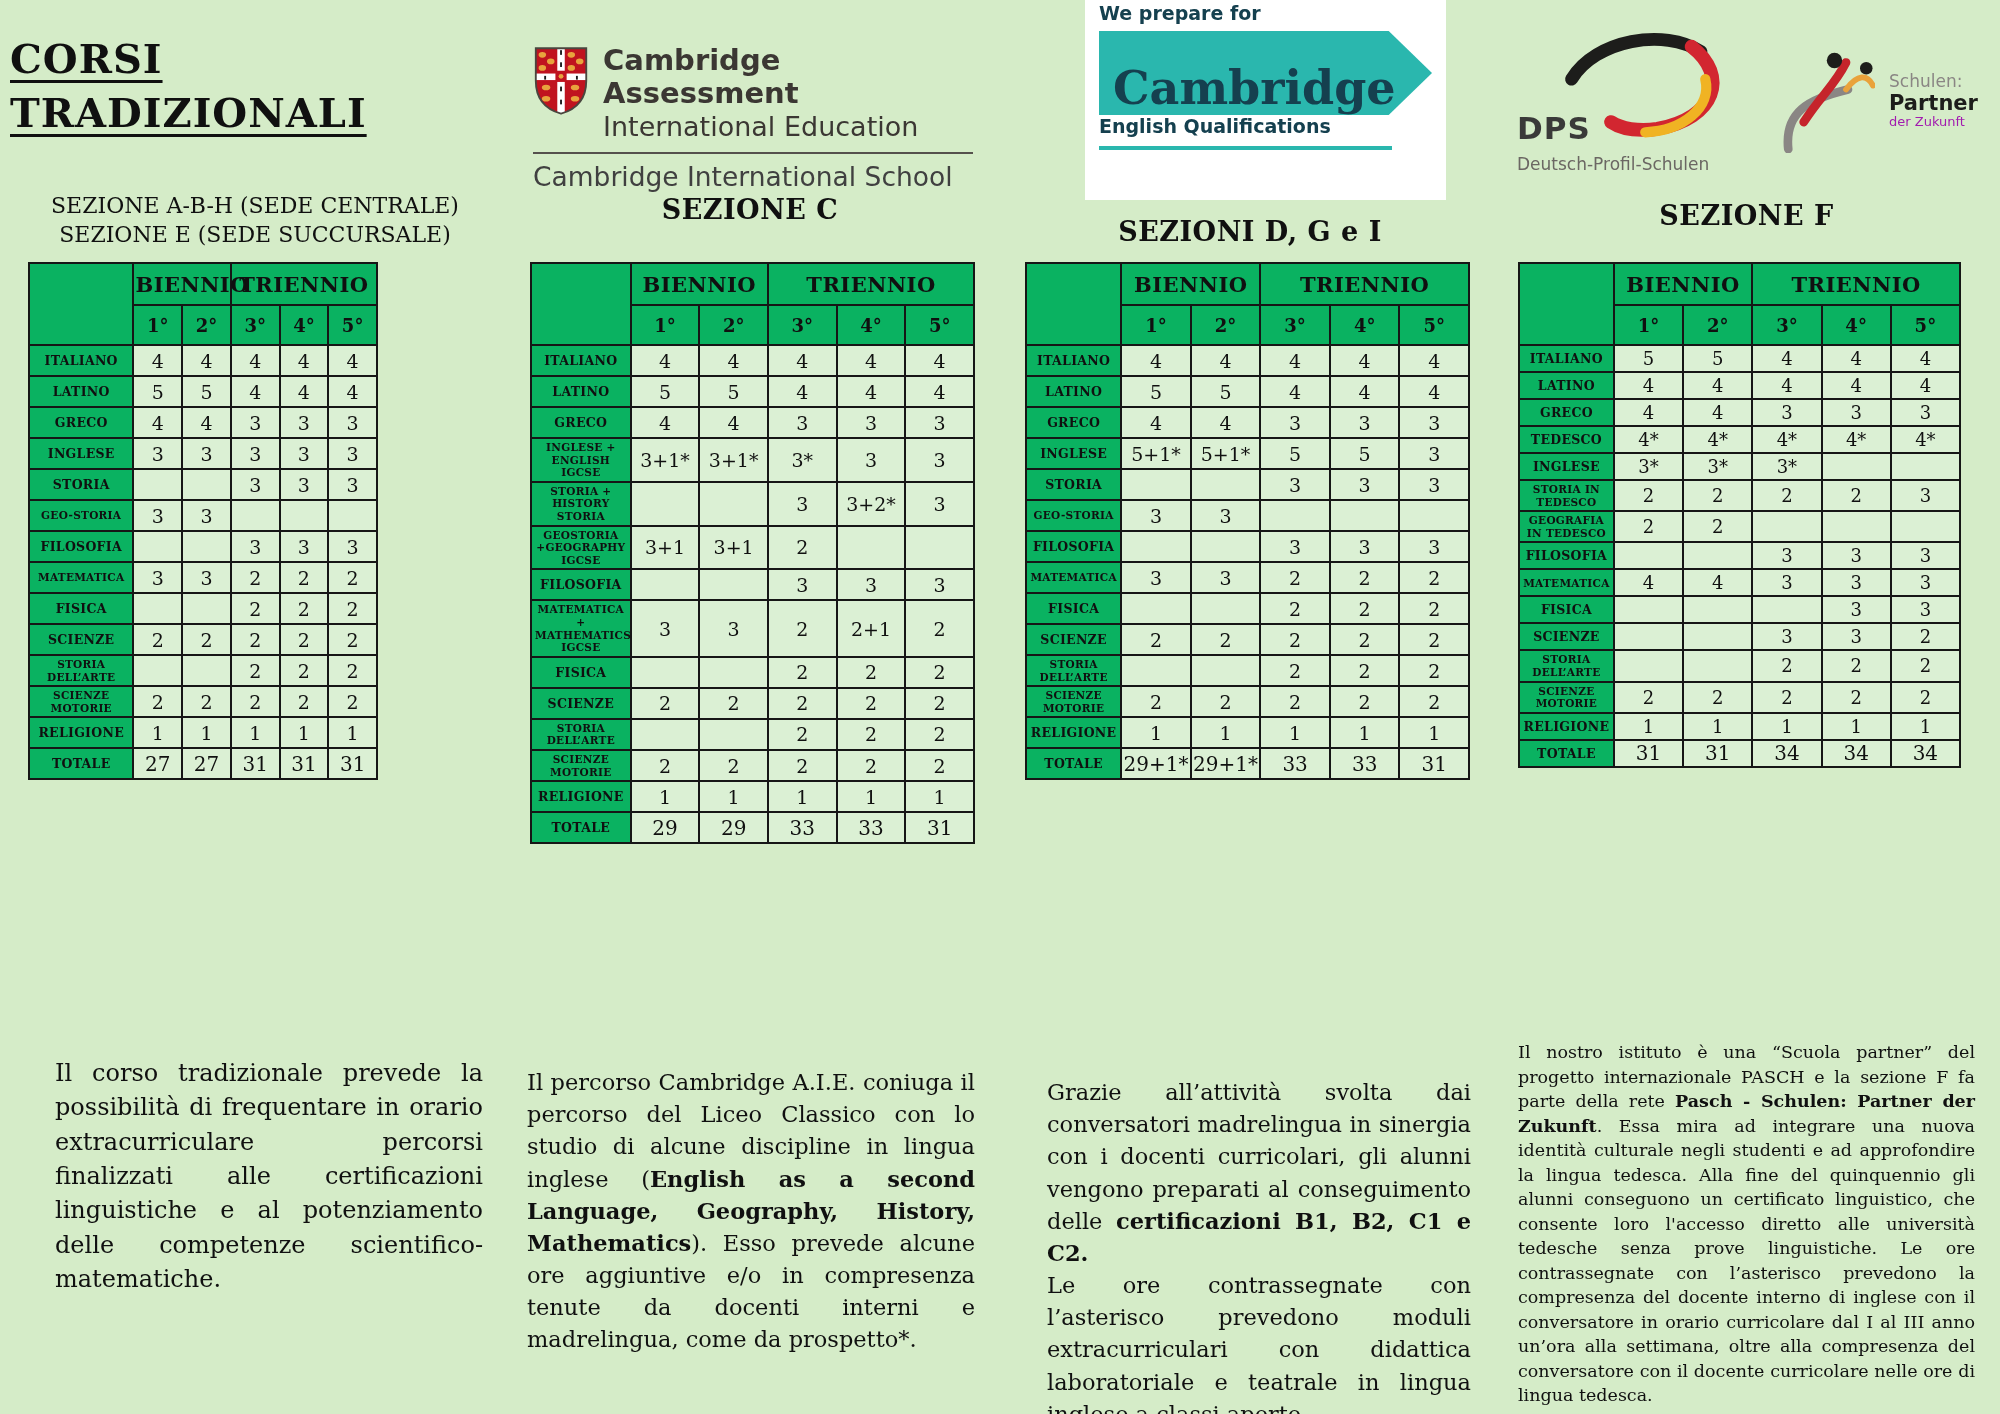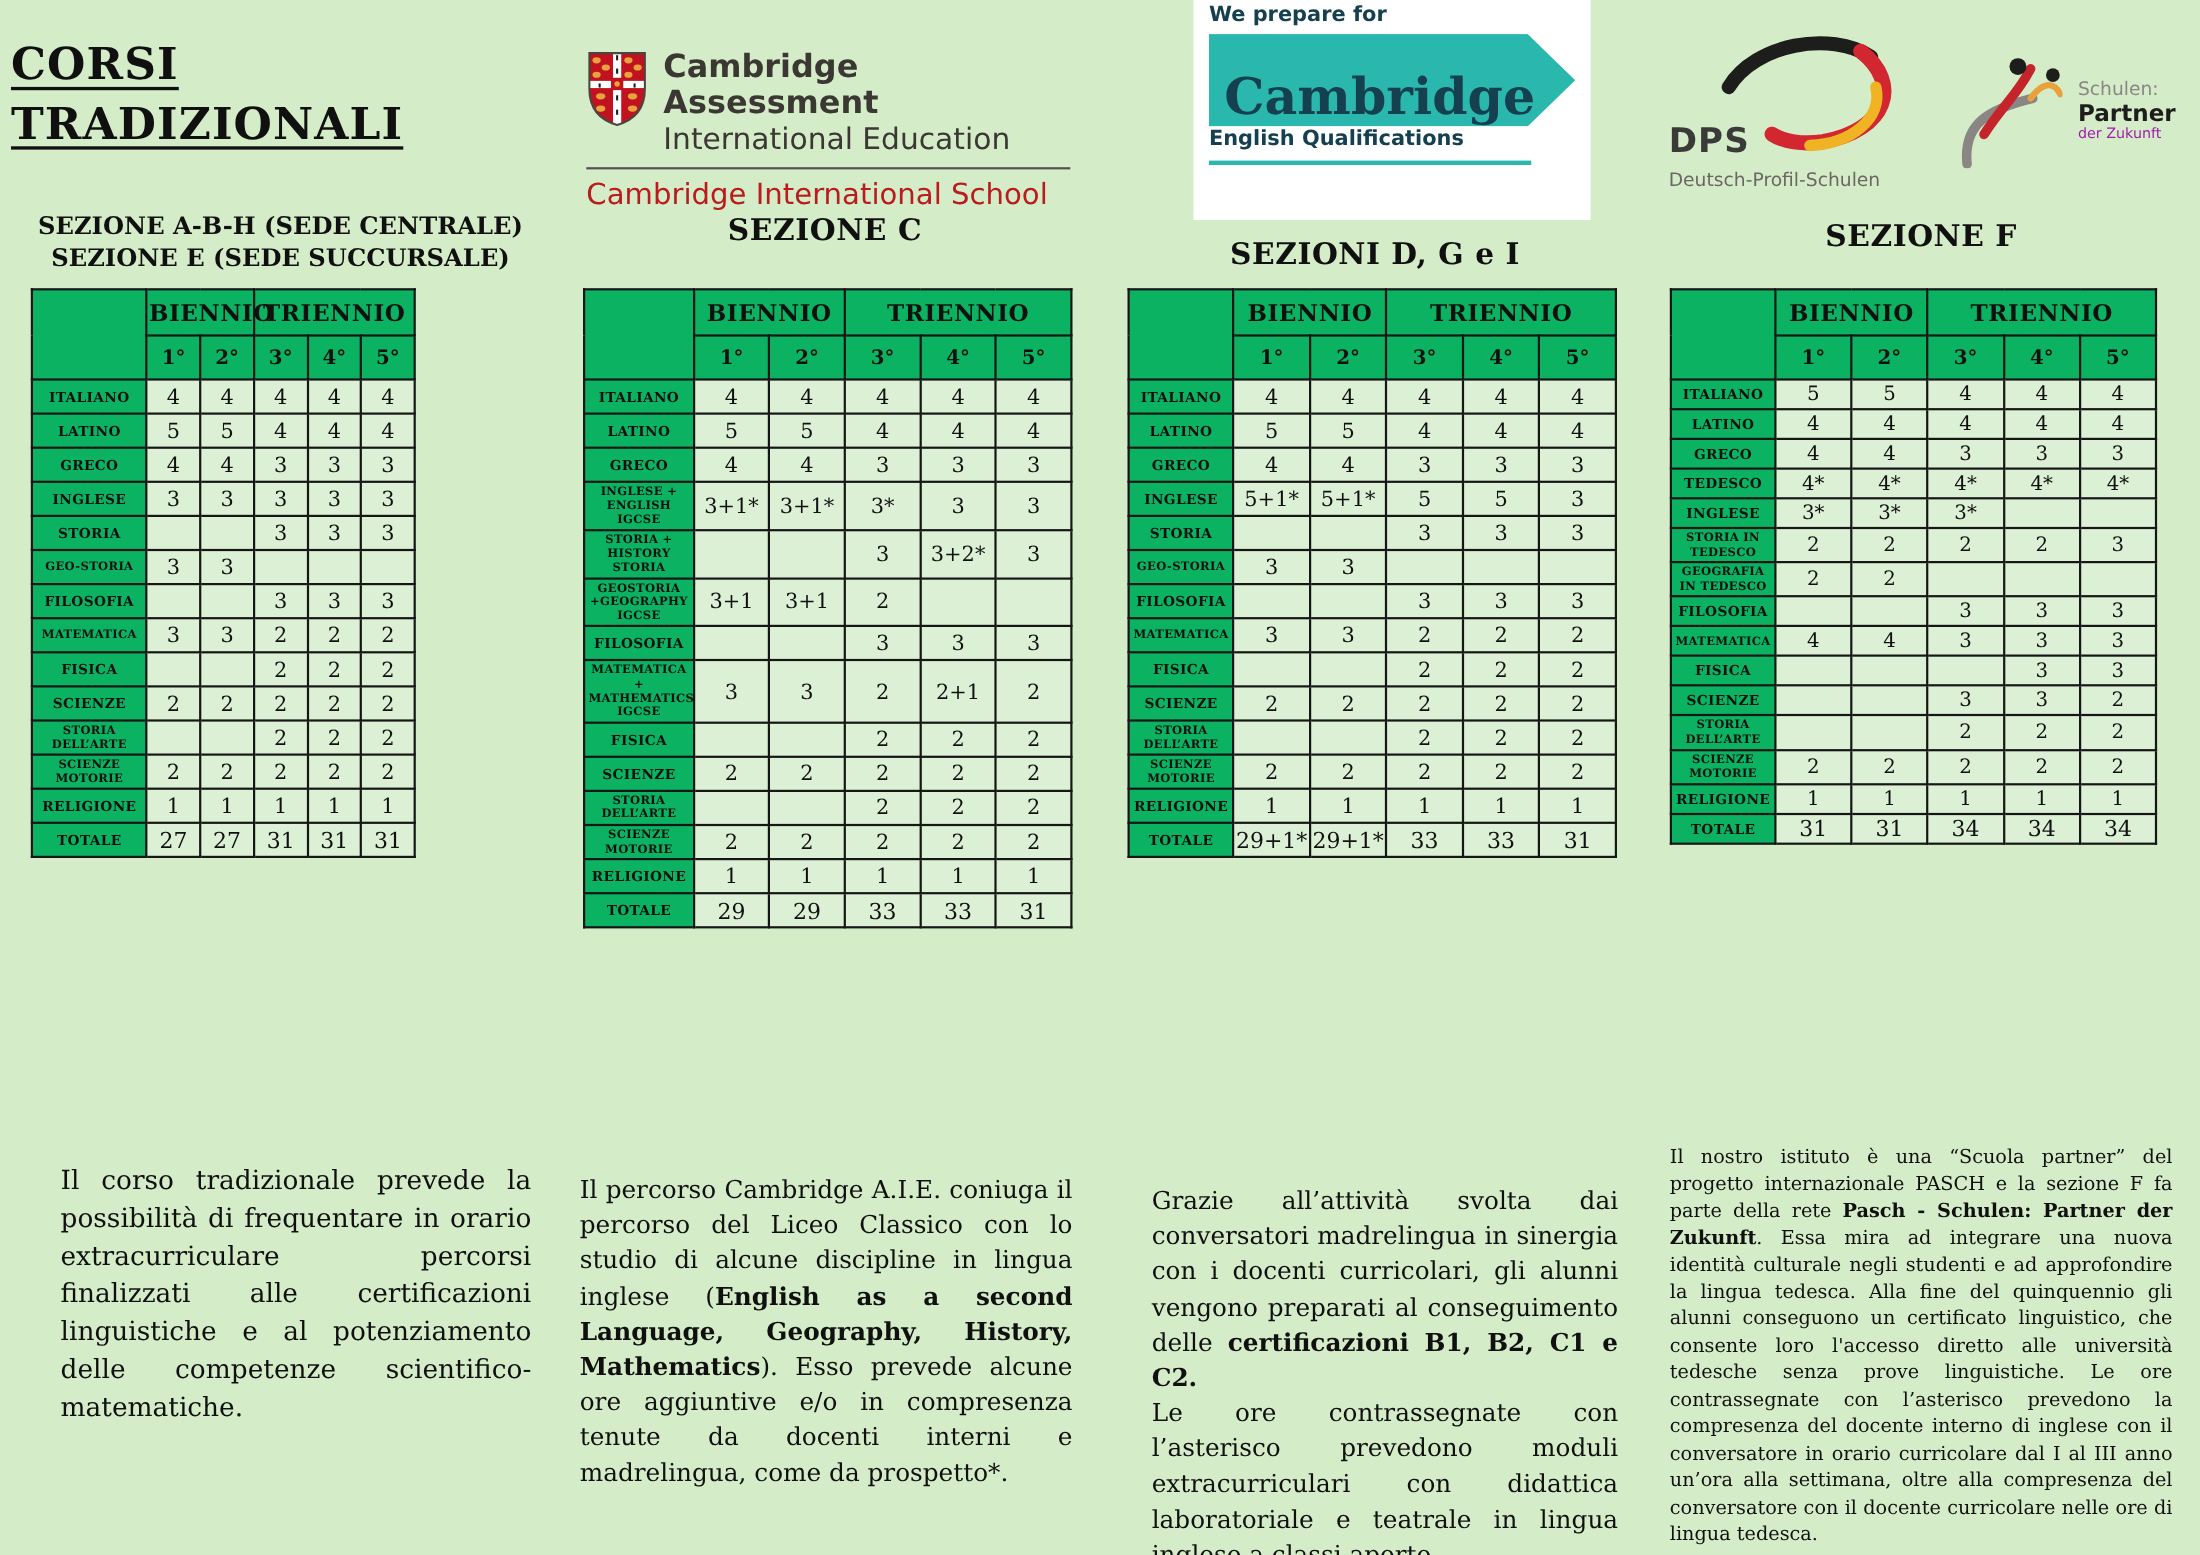--- a/index.html
+++ b/index.html
@@ -14,21 +14,21 @@
   .col{position:absolute;top:0;height:100%}
   .c1{left:10px;width:490px}
   .c2{left:505px;width:490px}
   .c3{left:1005px;width:490px}
   .c4{left:1498px;width:497px}
 
   .main-title{position:absolute;top:32px;left:0;width:100%;text-align:left;
     font-size:40px;font-weight:bold;letter-spacing:1px;line-height:1.35}
   .main-title span{text-decoration:underline;text-decoration-thickness:3px;text-underline-offset:7px}
   .subtitle{position:absolute;top:192px;left:0;width:100%;text-align:center;
-    font-weight:bold;font-size:22px;line-height:1.3}
+    font-weight:normal;font-size:22px;line-height:1.3}
 
   .sec-title{position:absolute;left:0;width:100%;text-align:center;font-weight:bold;font-size:27px;letter-spacing:.5px}
   .c2 .sec-title{top:194px}
   .c3 .sec-title{top:216px}
   .c4 .sec-title{top:200px}
 
   .tbl-host{position:absolute;top:262px}
   .c1 .tbl-host{left:18px;width:350px}
   .c2 .tbl-host{left:25px;width:445px}
   .c3 .tbl-host{left:20px;width:445px}
@@ -53,21 +53,21 @@
   .c3 .desc{left:42px;top:1076px;width:424px;font-size:22.5px;line-height:1.43}
   .c4 .desc{left:20px;top:1040px;width:457px;font-size:17.5px;line-height:1.4}
 
   
   .ca-logo{position:absolute;top:44px;left:28px;width:440px}
   .ca-top{display:flex;gap:14px;align-items:flex-start}
   .ca-sans{font-family:"DejaVu Sans","Liberation Sans",sans-serif;color:#3b3733}
   .ca-bold{font-weight:bold;font-size:29px;line-height:1.15}
   .ca-reg{font-size:27px;line-height:1.2}
   .ca-rule{height:2px;background:#55514d;margin:9px 0 7px}
-  .ca-school{font-family:"DejaVu Sans","Liberation Sans",sans-serif;font-size:26.5px;color:#b91c1c}
+  .ca-school{font-family:"DejaVu Sans","Liberation Sans",sans-serif;font-size:26.5px;color:#404040}
 
   
   .cq-box{position:absolute;top:0;left:80px;width:361px;height:200px;background:#ffffff;padding:0 14px}
   .cq-sans{font-family:"DejaVu Sans","Liberation Sans",sans-serif;color:var(--navy);font-weight:bold}
   .cq-prepare{font-size:19px;margin:2px 0 7px}
   .cq-banner{height:84px;background:var(--teal);clip-path:polygon(0 0,87% 0,100% 50%,87% 100%,0 100%);
     display:flex;align-items:flex-end}
   .cq-banner span{font-family:"DejaVu Serif",serif;font-size:46px;font-weight:bold;color:var(--navy);padding-left:14px}
   .cq-qual{font-size:19px;}
   .cq-underline{height:4px;background:var(--teal);width:88%;margin-top:9px}

